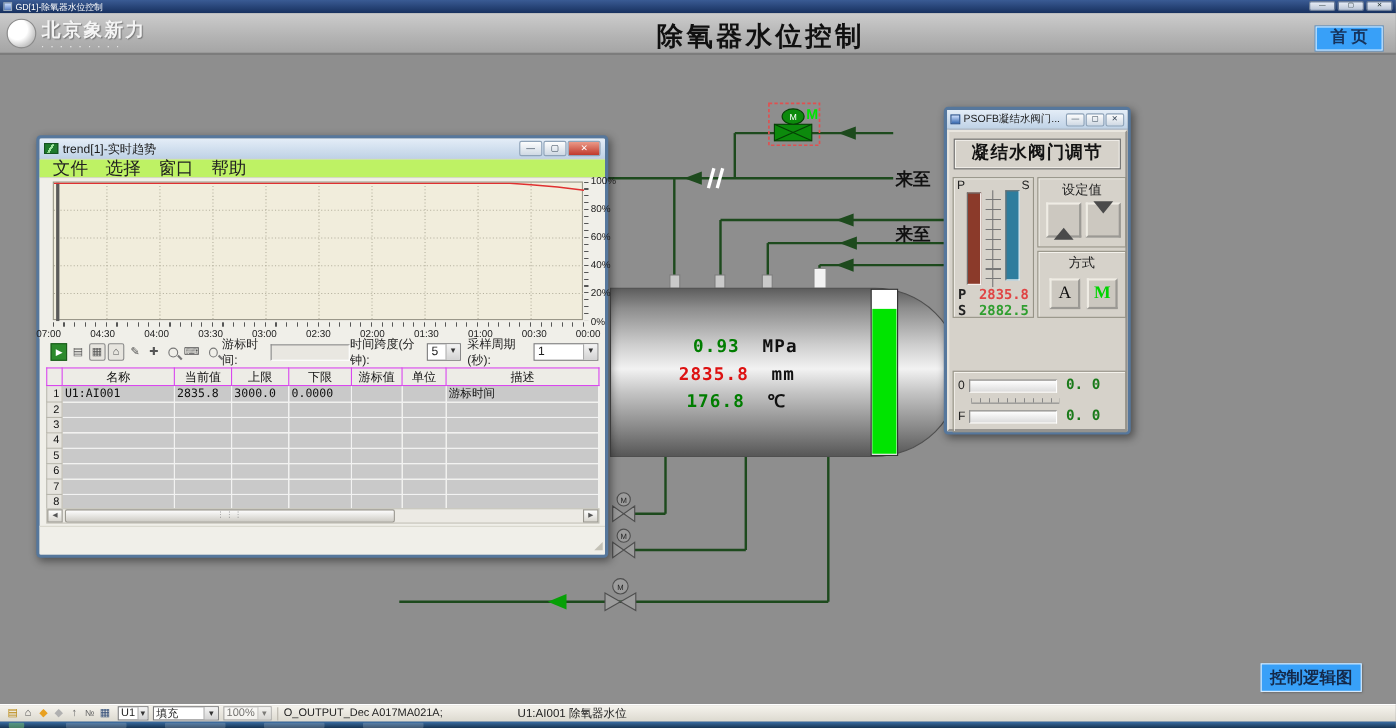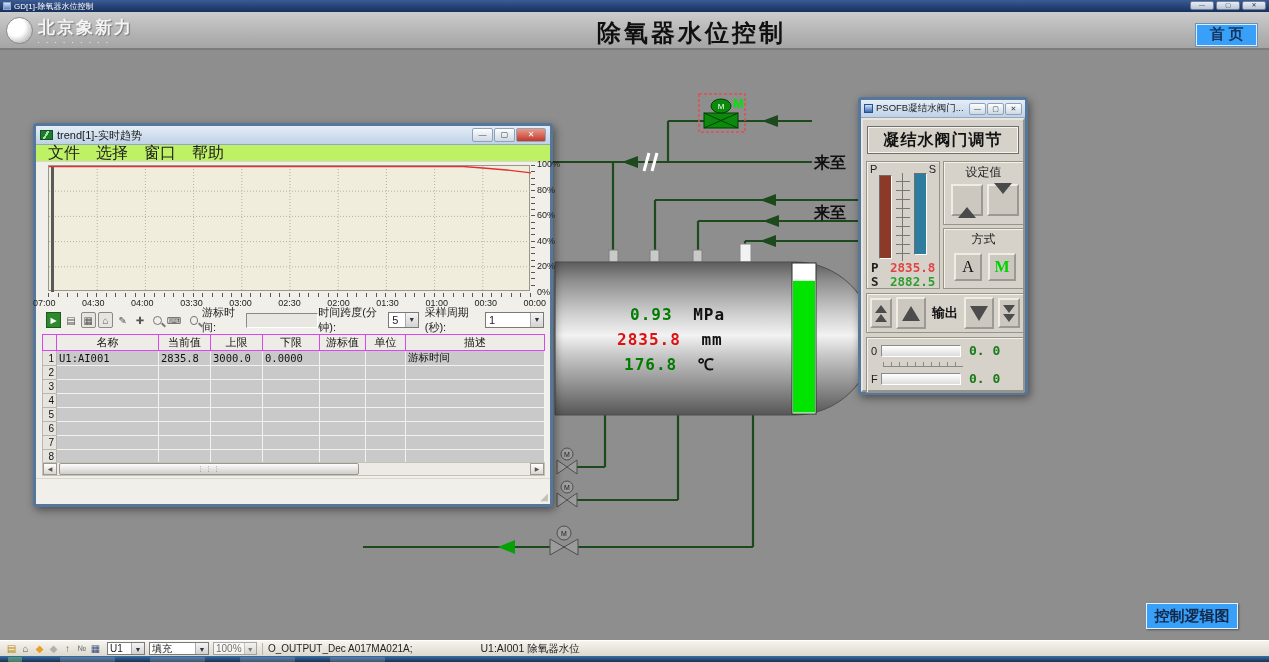--- a/index.html
+++ b/index.html
@@ -545,37 +545,20 @@
         <div class="groupbox gb-mode">
           <span class="gb-label">方式</span>
           <span class="sq-btn" style="left:10px;top:24px;width:28px;height:28px">
             <span class="mode-a">A</span>
           </span>
           <span class="sq-btn" style="left:44px;top:24px;width:28px;height:28px">
             <span class="mode-m">M</span>
           </span>
         </div>
 
-        <div class="out-row">
-          <span class="obtn" style="width:22px;height:30px">
-            <span class="tri-s u"></span>
-              <span class="tri-s u"></span>
-          </span>
-          <span class="obtn" style="width:30px;height:32px">
-            <span class="tri-up"></span>
-          </span>
-          <span class="out-label">输出</span>
-          <span class="obtn" style="width:30px;height:32px">
-            <span class="tri-down"></span>
-          </span>
-          <span class="obtn" style="width:22px;height:30px">
-            <span class="tri-s d"></span>
-              <span class="tri-s d"></span>
-          </span>
-        </div>
 
         <div class="groupbox gb-out">
           <div class="ov-row" style="top:5px">
             <span class="ov-label">0</span>
             <span class="ov-bar"></span>
             <span class="ov-val">0. 0</span>
           </div>
           <div class="ov-ruler"></div>
           <div class="ov-row" style="top:33px">
             <span class="ov-label">F</span>
@@ -590,21 +573,21 @@
   </div>
 
   <div class="statusbar">
     <span class="sb-icon" style="color:#b8860b">▤</span>
     <span class="sb-icon" style="color:#555">⌂</span>
     <span class="sb-icon" style="color:#e8a020">◆</span>
     <span class="sb-icon" style="color:#b0b0b0">◆</span>
     <span class="sb-icon" style="color:#666">↑</span>
     <span class="sb-icon" style="color:#666;font-size:8px">№</span>
     <span class="sb-icon" style="color:#35507a">▦</span>
-    <span class="combo sb-combo" style="width:38px">
+    <span class="combo sb-combo" style="width:28px">
       <span class="val">U1</span>
         <span class="arr">▼</span>
     </span>
     <span class="combo sb-combo" style="width:60px">
       <span class="val">填充</span>
         <span class="arr">▼</span>
     </span>
     <span class="combo sb-combo" style="width:44px;opacity:.6">
       <span class="val">100%</span>
         <span class="arr">▼</span>

